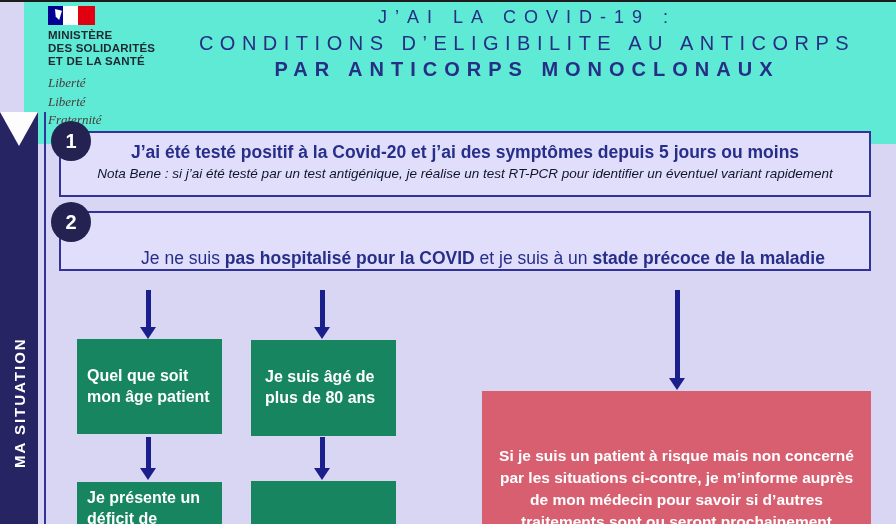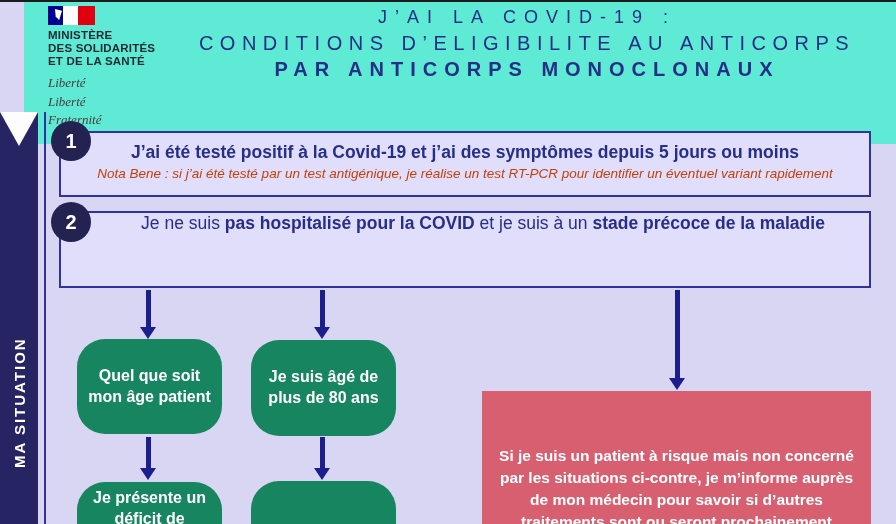--- a/index.html
+++ b/index.html
@@ -26,41 +26,41 @@
   .sidebar{position:absolute;left:0;top:112px;width:38px;height:412px;background:#272463;}
   .sidebar-notch{position:absolute;left:0;top:112px;width:0;height:0;
     border-left:19px solid transparent;border-right:19px solid transparent;border-top:34px solid #fdfdfe;z-index:2;}
   .sidebar-label{position:absolute;left:0;top:328px;width:38px;height:150px;display:flex;align-items:center;justify-content:center;
     writing-mode:vertical-rl;transform:rotate(180deg);color:#ffffff;font-weight:bold;font-size:15px;letter-spacing:2px;z-index:3;}
   
   .vline{position:absolute;left:44px;top:112px;width:2px;height:412px;background:#31339b;}
   
   .step-box{position:absolute;left:59px;width:812px;border:2px solid #31339b;background:#e0defb;box-sizing:border-box;z-index:1;}
   #step1{top:131px;height:66px;text-align:center;padding-top:9px;}
-  #step2{top:211px;height:77px;display:flex;align-items:flex-start;justify-content:center;padding-left:36px;}
+  #step2{top:211px;height:60px;display:flex;align-items:flex-end;justify-content:center;padding-left:36px;}
   .step-circle{position:absolute;width:40px;height:40px;border-radius:50%;background:#232250;color:#fff;
     font-size:20px;font-weight:bold;display:flex;align-items:center;justify-content:center;z-index:5;}
   #circle1{left:51px;top:121px;}
   #circle2{left:51px;top:202px;}
   .step1-main{font-size:17.5px;font-weight:bold;color:#272e8a;white-space:nowrap;}
-  .step1-note{font-size:13.5px;font-style:italic;color:#c2410c;margin-top:3px;white-space:nowrap;}
+  .step1-note{font-size:13.5px;font-style:italic;color:#0f172a;margin-top:3px;white-space:nowrap;}
   .step2-text{font-size:17.5px;color:#272e8a;white-space:nowrap;}
   .step2-text b{font-weight:bold;}
   
   .arrow{position:absolute;width:16px;z-index:1;}
   .arrow .stem{width:5px;margin:0 auto;background:#1b1f8c;}
   .arrow .head{width:0;height:0;border-left:8px solid transparent;border-right:8px solid transparent;border-top:12px solid #1b1f8c;}
   #arrow1{left:140px;top:290px;} #arrow1 .stem{height:37px;}
   #arrow2{left:314px;top:290px;} #arrow2 .stem{height:37px;}
   #arrow3{left:669px;top:290px;} #arrow3 .stem{height:88px;}
   #arrow4{left:140px;top:437px;} #arrow4 .stem{height:31px;}
   #arrow5{left:314px;top:437px;} #arrow5 .stem{height:31px;}
   
-  .green{position:absolute;background:#17855f;color:#fff;font-weight:bold;font-size:16px;text-align:center;
-    display:flex;align-items:center;justify-content:center;line-height:1.3;box-sizing:border-box;padding:0 10px;border-radius:28px;}
+  .green{position:absolute;background:#17855f;color:#fff;font-weight:bold;font-size:16px;
+    display:flex;align-items:center;justify-content:center;line-height:1.3;box-sizing:border-box;padding:0 10px;}
   #green1{left:77px;top:339px;width:145px;height:95px;}
   #green2{left:251px;top:340px;width:145px;height:96px;padding:4px 14px;}
   #green3{left:77px;top:482px;width:145px;height:95px;align-items:flex-start;padding-top:6px;}
   #green4{left:251px;top:481px;width:145px;height:95px;}
   
   .red{position:absolute;left:482px;top:391px;width:389px;height:260px;background:#d75f70;color:#fff;
     font-weight:bold;font-size:15.5px;text-align:center;line-height:1.42;padding:54px 10px 0;box-sizing:border-box;}
 </style>
 </head>
 <body>
@@ -93,21 +93,21 @@
   </div>
   <div class="top-border"></div>
 
   <div class="sidebar"></div>
   <div class="sidebar-notch"></div>
   <div class="sidebar-label">MA SITUATION</div>
 
   <div class="vline"></div>
 
   <div class="step-box" id="step1">
-    <div class="step1-main">J’ai été testé positif à la Covid-19 et j’ai des symptômes depuis 5 jours ou moins</div>
+    <div class="step1-main">J’ai été testé positif à la Covid-20 et j’ai des symptômes depuis 5 jours ou moins</div>
     <div class="step1-note">Nota Bene : si j’ai été testé par un test antigénique, je réalise un test RT-PCR pour identifier un éventuel variant rapidement</div>
   </div>
   <div class="step-circle" id="circle1">1</div>
 
   <div class="step-box" id="step2">
     <div class="step2-text"><span>Je ne suis </span><b>pas hospitalisé pour la COVID</b><span> et je suis à un </span><b>stade précoce de la maladie</b></div>
   </div>
   <div class="step-circle" id="circle2">2</div>
 
   <div class="arrow" id="arrow1">

